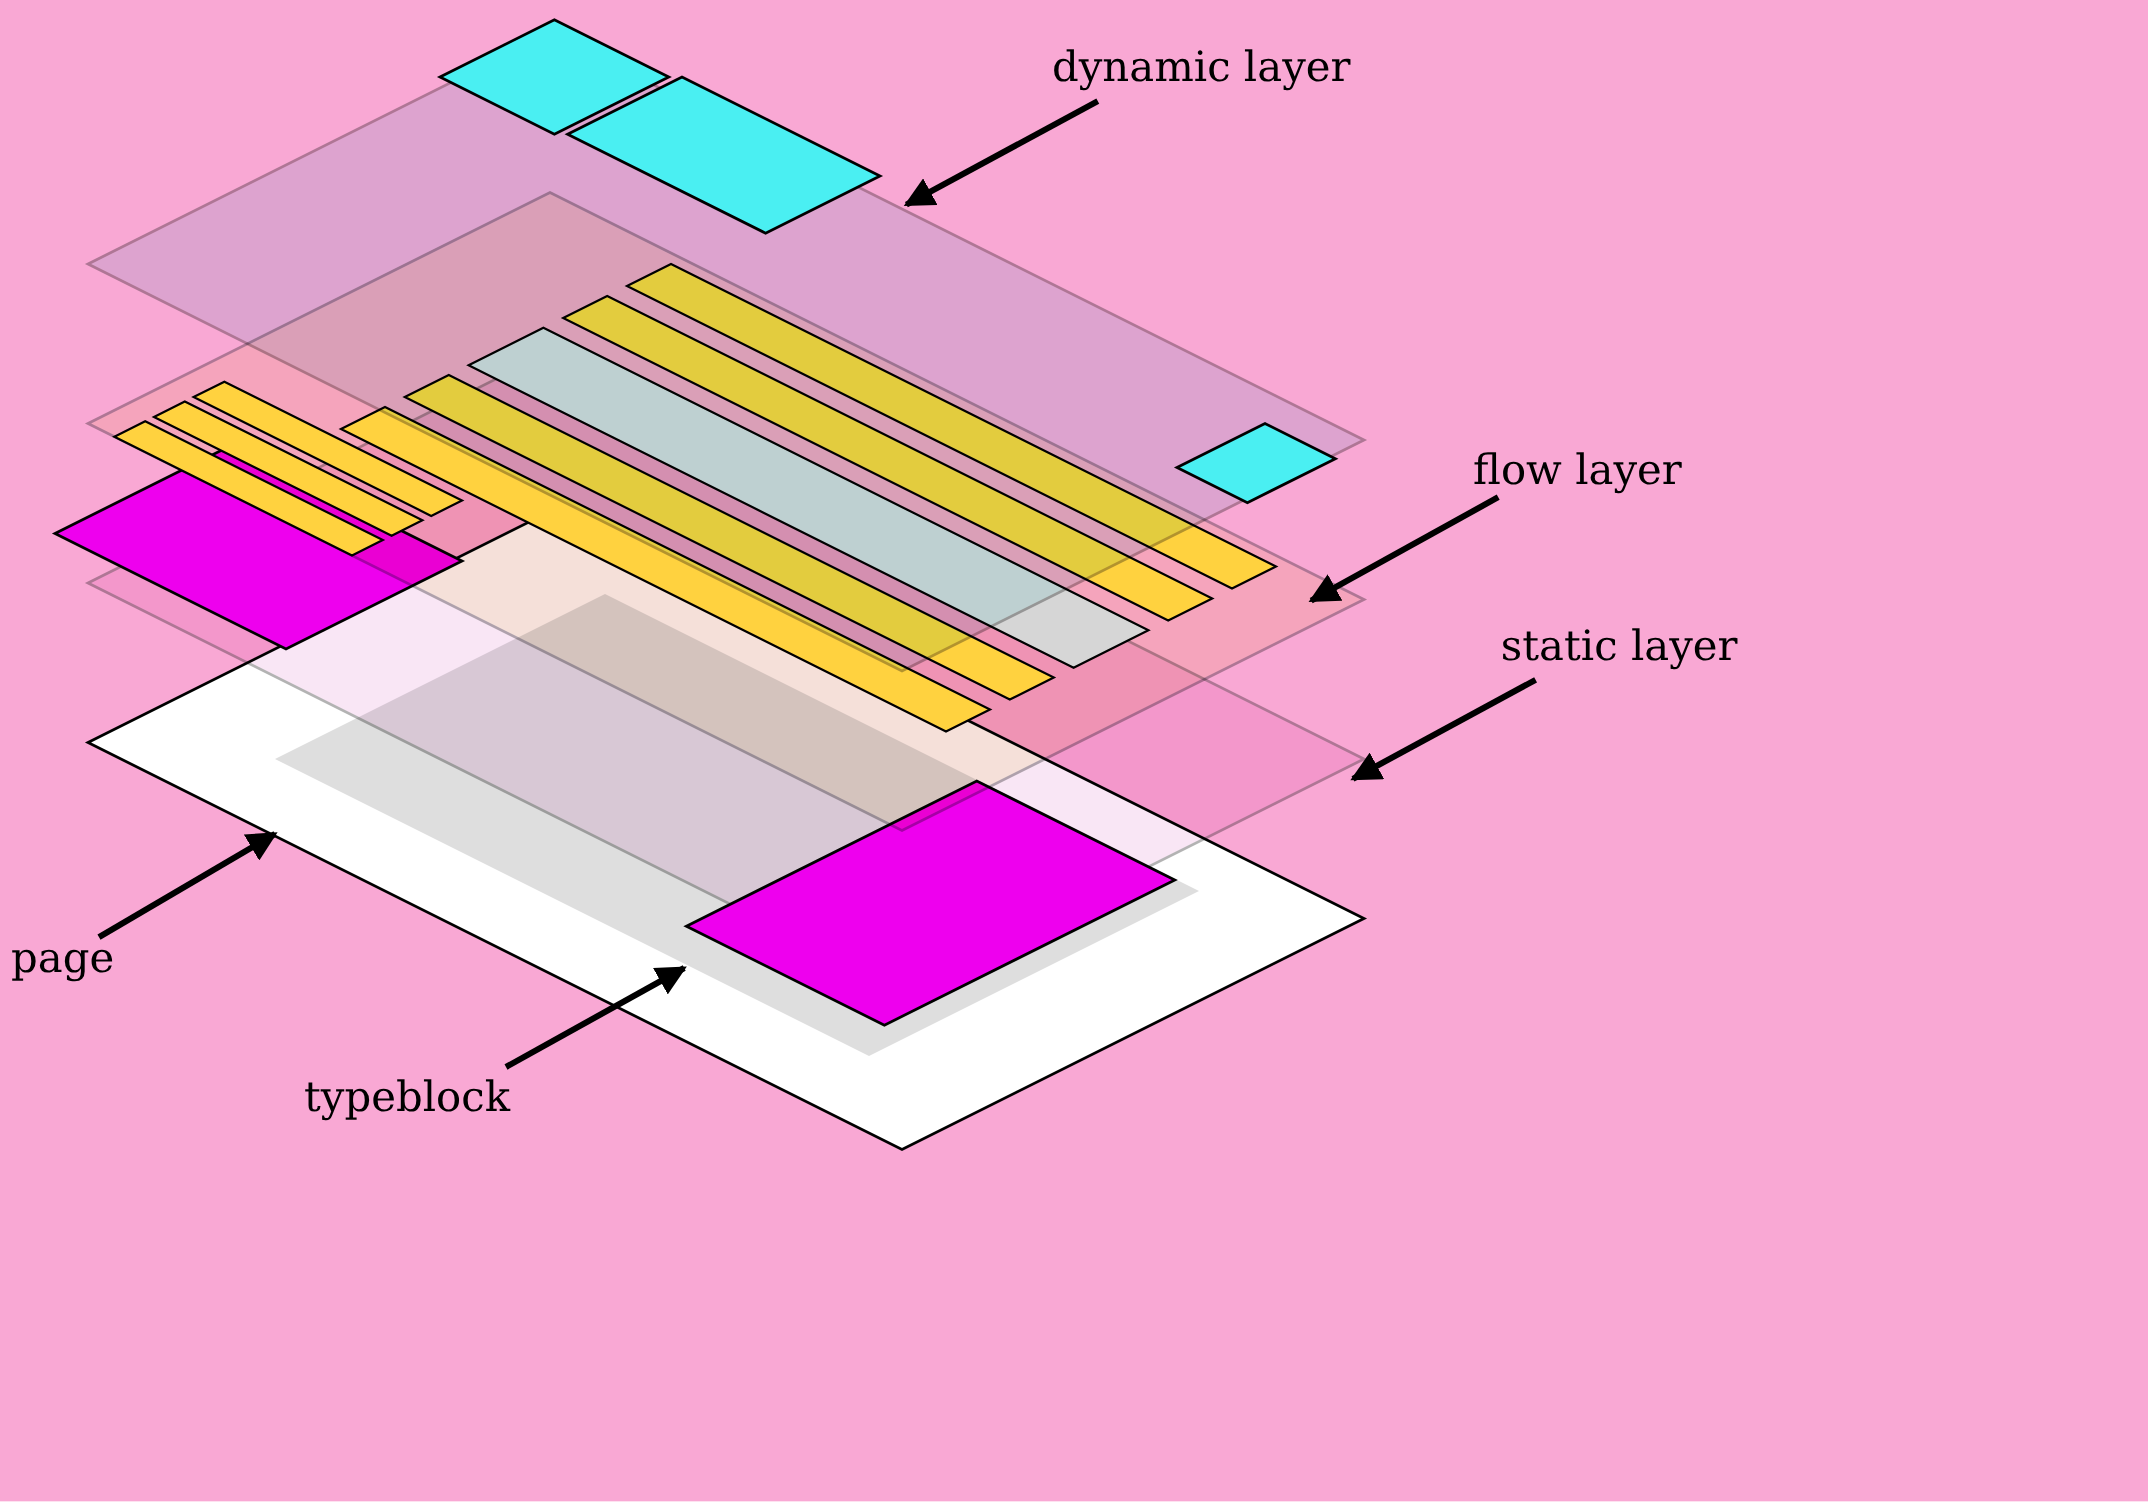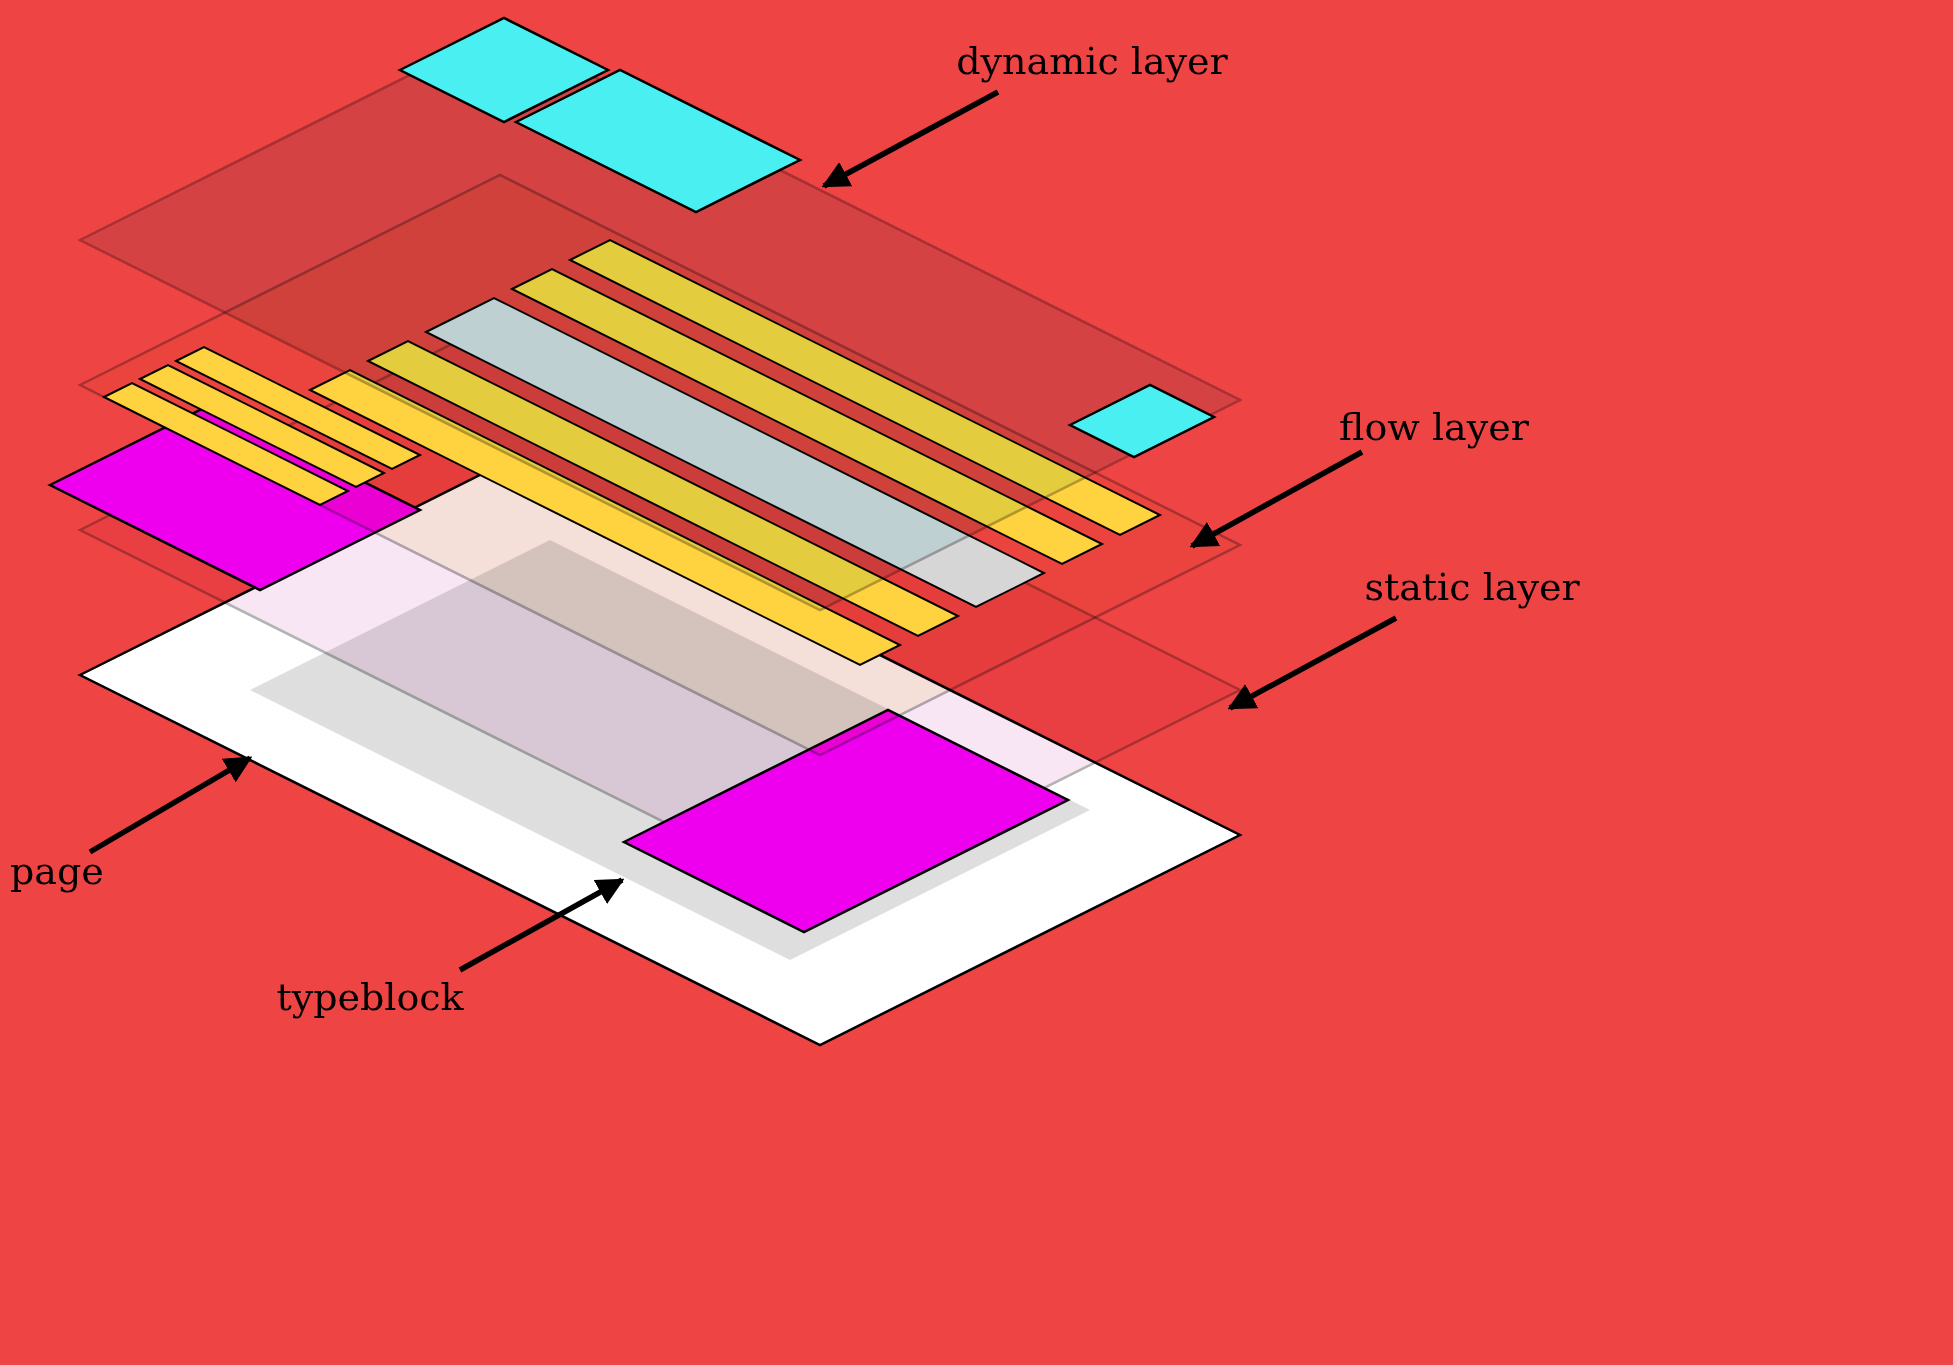--- a/index.html
+++ b/index.html
@@ -1,16 +1,16 @@
 <!DOCTYPE html>
 <html><head>
 <meta charset="utf-8">
 <style>
   html, body { margin: 0; padding: 0; background: #ffffff; }
-  .stage { width: 1953px; height: 1365px; position: relative; background: #ef4444; }
+  .stage { width: 1953px; height: 1365px; position: relative; background: #f9a8d4; }
   svg { display: block; }
   .sheet   { stroke: #b3b3b3; stroke-width: 2.5; mix-blend-mode: multiply; }
   .page-poly { stroke: #000000; stroke-width: 2.5; }
   .frame   { stroke: #000000; stroke-width: 2.5; }
   .bar     { stroke: #000000; stroke-width: 2; }
   .tb      { stroke: none; }
   .arrow   { stroke: #000000; stroke-width: 5.5; marker-end: url(#ah); }
   text.lbl { font-family: "DejaVu Serif", serif; font-size: 38px; fill: #000000; }
 </style>
 </head>

